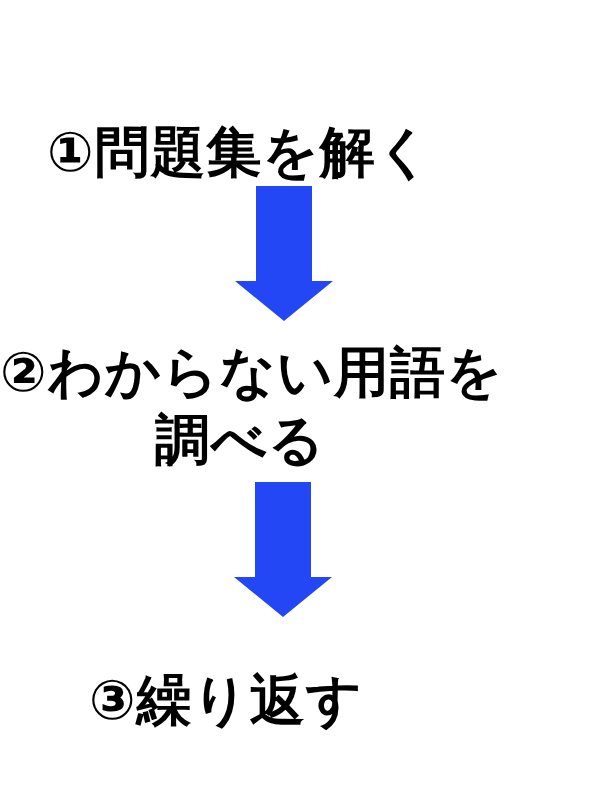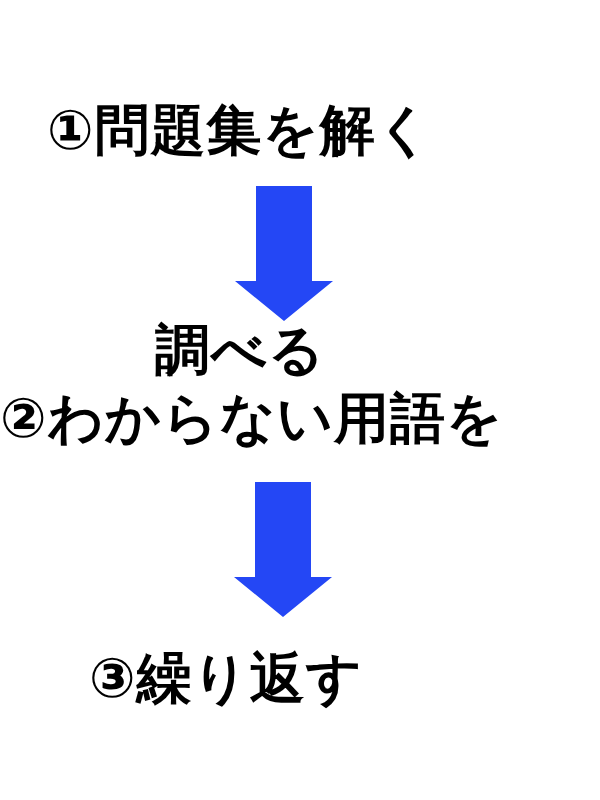--- a/index.html
+++ b/index.html
@@ -19,20 +19,21 @@
     position: absolute;
     left: 0;
     width: 480px;
     text-align: center;
     color: #000000;
     font-weight: 900;
     font-size: 55px;
     line-height: 68px;
     letter-spacing: 1px;
     white-space: nowrap;
+    margin-top: 22px;
   }
   .step-1 { top: 96px; }
   .step-2 { top: 316px; }
   .step-3 { top: 644px; transform: translateX(-14px); }
   .arrow {
     position: absolute;
     width: 98px;
     height: 135px;
   }
   .arrow-1 { left: 235px; top: 186px; }
@@ -47,22 +48,22 @@
     <div>①問題集を解く</div>
   </div>
 
   <div class="arrow arrow-1">
     <svg width="98" height="135" viewBox="0 0 98 135" aria-hidden="true">
       <polygon points="21,0 77,0 77,95 98,95 49,135 0,95 21,95" fill="#2447f5"></polygon>
     </svg>
   </div>
 
   <div class="step step-2">
+    <div>②わからない用語を</div>
     <div>調べる</div>
-    <div>②わからない用語を</div>
   </div>
 
   <div class="arrow arrow-2">
     <svg width="98" height="135" viewBox="0 0 98 135" aria-hidden="true">
       <polygon points="21,0 77,0 77,95 98,95 49,135 0,95 21,95" fill="#2447f5"></polygon>
     </svg>
   </div>
 
   <div class="step step-3">
     <div>③繰り返す</div>

